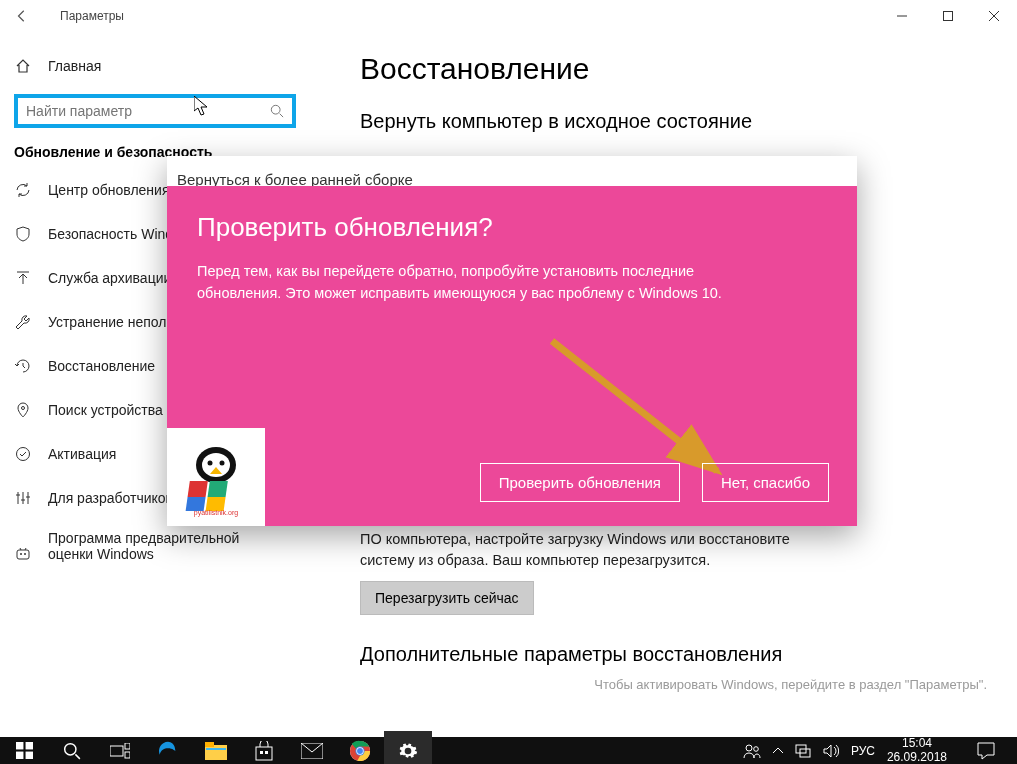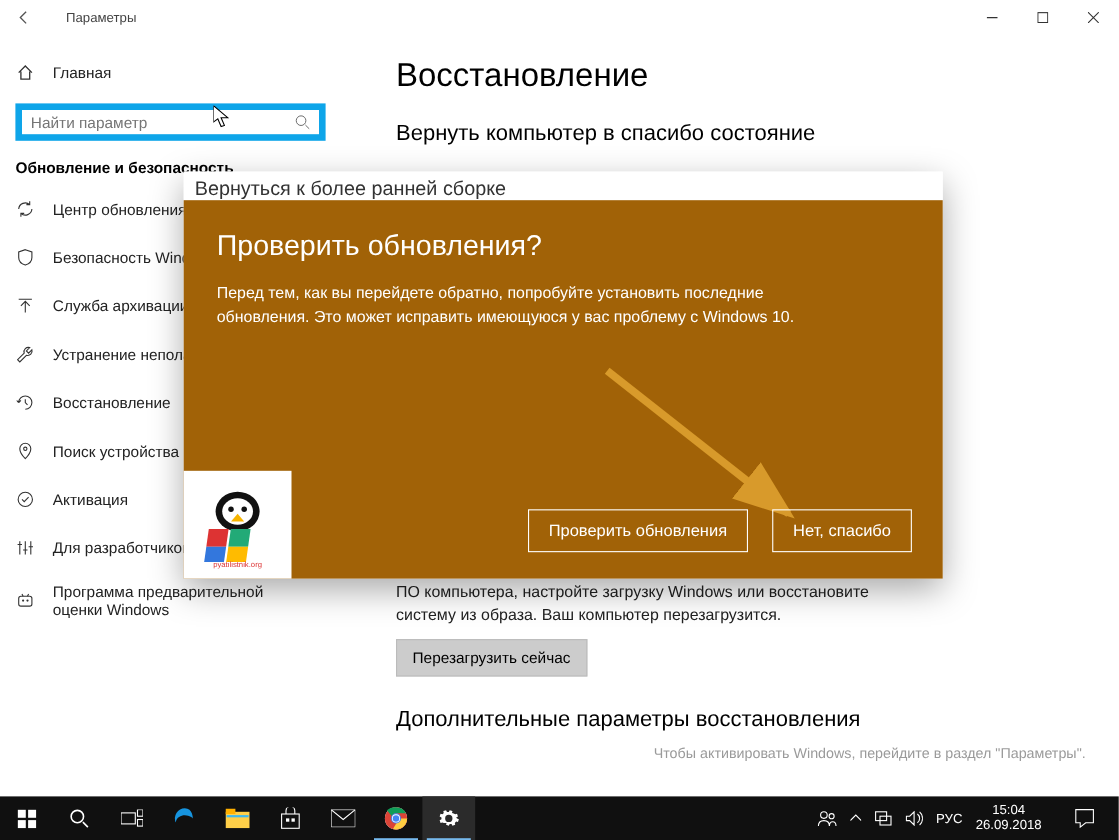--- a/index.html
+++ b/index.html
@@ -14,46 +14,46 @@
 
   
   .app { display:flex; height: calc(100% - 32px - 40px); }
   .sidebar { width: 310px; background:#fff; padding: 12px 0 0 14px; border-right: none; }
   .content { flex:1; padding: 20px 30px 0 50px; position:relative; }
 
   .nav-item { display:flex; align-items:center; height:44px; font-size:14px; color:#222; gap:16px; cursor:pointer; }
   .nav-item .icon { width:18px; display:flex; justify-content:center; color:#333; }
   .section-header { font-weight:600; font-size:14px; margin: 14px 0 8px 0; }
 
-  .search { display:flex; align-items:center; border:6px solid #0ea5e9; width:282px; height:34px; padding:0 8px; margin:6px 0 16px 0; background:#fff; }
+  .search { display:flex; align-items:center; border:4px solid #0ea5e9; width:282px; height:34px; padding:0 8px; margin:6px 0 16px 0; background:#fff; }
   .search input { border:none; flex:1; font-size:14px; outline:none; background:transparent; }
   .search .icon { color:#555; }
 
   
   h1 { font-weight:300; font-size:30px; margin-bottom:24px; }
   h2 { font-weight:400; font-size:20px; margin-bottom:14px; }
   .body-text { font-size:14.5px; color:#222; line-height:1.45; max-width:440px; }
   .btn-gray { display:inline-block; background:#ccc; border:1px solid #bbb; padding:8px 14px; font-size:14px; margin-top:10px; cursor:pointer; }
   .watermark { position:absolute; right:30px; bottom:30px; color:#9a9a9a; font-size:13px; line-height:1.35; }
   .watermark .big { font-size:20px; font-weight:400; color:#8a8a8a; margin-bottom:2px; }
 
   
   .dialog { position:absolute; left:167px; top:156px; width:690px; height:370px; background:#fff; box-shadow:0 10px 30px rgba(0,0,0,.35); display:flex; flex-direction:column; z-index:10; }
-  .dialog-title { height:26px; font-size:18px; color:#333; padding:5px 10px; background:#fff; }
-  .dialog-body { flex:1; background:#a16207; color:#fff; padding:26px 30px 20px 30px; position:relative; }
+  .dialog-title { height:26px; font-size:15px; color:#333; padding:15px 10px; background:#fff; }
+  .dialog-body { flex:1; background:#ec4899; color:#fff; padding:26px 30px 20px 30px; position:relative; }
   .dialog-body h3 { font-weight:300; font-size:26px; margin-bottom:18px; }
   .dialog-body p { font-size:14.5px; line-height:1.5; max-width:580px; }
   .dialog-buttons { position:absolute; right:28px; bottom:24px; display:flex; gap:22px; }
   .dlg-btn { border:1px solid #fff; color:#fff; background:transparent; padding:10px 18px; font-size:15px; cursor:pointer; }
   .dialog-logo { position:absolute; left:0; bottom:0; width:98px; height:98px; background:#fff; display:flex; align-items:center; justify-content:center; }
   .dialog-logo svg { width:80px; height:80px; }
   .arrow { position:absolute; left:380px; top:150px; }
 
   
-  .taskbar { position:absolute; left:0; bottom:0; width:100%; height:40px; background:#101010; display:flex; align-items:center; color:#fff; }
+  .taskbar { position:absolute; left:0; bottom:0; width:100%; height:27px; background:#101010; display:flex; align-items:center; color:#fff; }
   .tb-item { width:48px; height:40px; display:flex; align-items:center; justify-content:center; position:relative; }
   .tb-item.active::after { content:""; position:absolute; bottom:0; left:4px; right:4px; height:2px; background:#76b9ed; }
   .tb-item.running { background:#2b2b2b; }
   .tb-spacer { flex:1; }
   .tray { display:flex; align-items:center; gap:12px; padding-right:10px; font-size:12px; }
   .tray .clock { text-align:center; line-height:1.15; font-size:12px; }
   .tray .lang { font-size:12px; }
   .tray .icon { color:#fff; }
   .tray .note-btn { width:42px; height:40px; display:flex; align-items:center; justify-content:center; margin-left:6px; }
 
@@ -173,36 +173,36 @@
       <span>Активация</span>
     </div>
     <div class="nav-item">
       <span class="icon">
           <svg width="16" height="16" viewBox="0 0 16 16">
             <path d="M3 2v12M8 2v12M13 2v12M1 5h4M6 10h4M11 7h4" stroke="#333"></path>
           </svg>
         </span>
       <span>Для разработчиков</span>
     </div>
-    <div class="nav-item" style="height:auto; align-items:center; padding:10px 0;">
+    <div class="nav-item" style="height:auto; align-items:flex-end; padding:10px 0;">
       <span class="icon">
           <svg width="16" height="16" viewBox="0 0 16 16">
             <rect x="2" y="4" width="12" height="9" rx="2" fill="none" stroke="#333"></rect>
             <circle cx="6" cy="8" r="1" fill="#333"></circle>
             <circle cx="10" cy="8" r="1" fill="#333"></circle>
             <path d="M5 2l1 2M11 2l-1 2" stroke="#333"></path>
           </svg>
         </span>
       <span style="max-width:230px">Программа предварительной оценки Windows</span>
     </div>
   </div>
 
   <div class="content">
     <h1>Восстановление</h1>
-    <h2>Вернуть компьютер в спасибо состояние</h2>
+    <h2>Вернуть компьютер в исходное состояние</h2>
 
     <div style="height:340px"></div>
 
     <p class="body-text">Запустите систему с устройства или диска (например, USB-накопителя или DVD-диска), измените параметры встроенного ПО компьютера, настройте загрузку Windows или восстановите систему из образа. Ваш компьютер перезагрузится.</p>
     <div class="btn-gray">Перезагрузить сейчас</div>
 
     <h2 style="margin-top:28px">Дополнительные параметры восстановления</h2>
 
     <div class="watermark">
       <div>Чтобы активировать Windows, перейдите в раздел "Параметры".</div>

